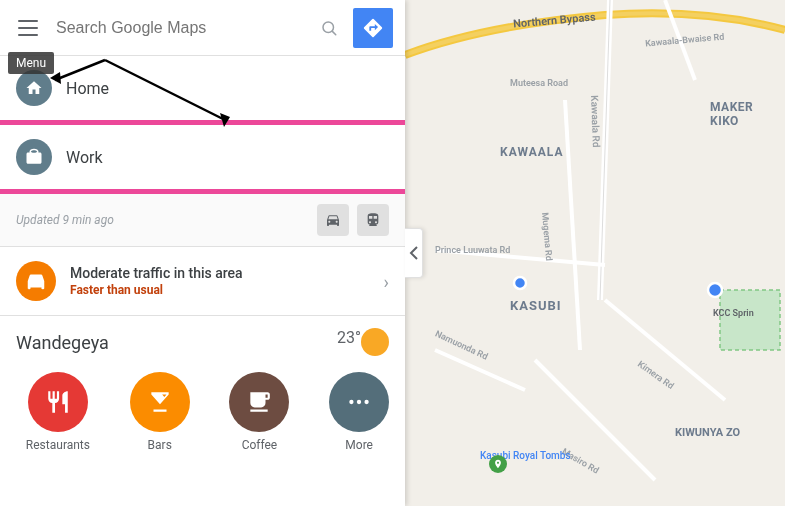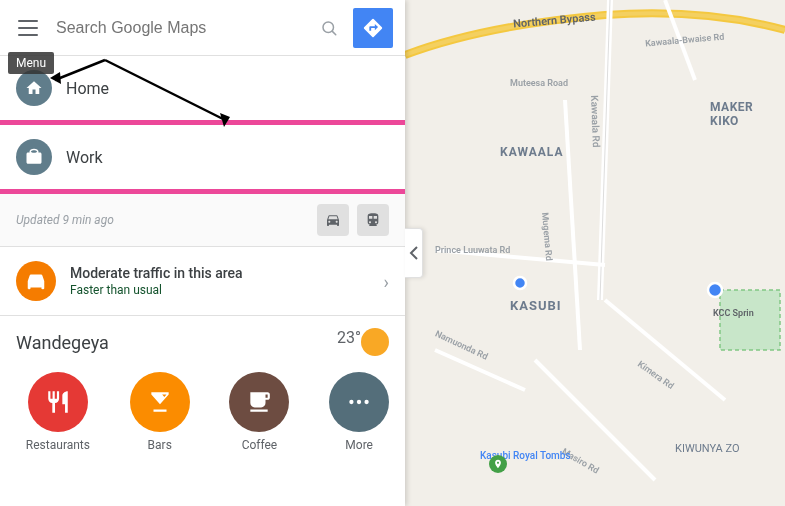--- a/index.html
+++ b/index.html
@@ -200,22 +200,23 @@
     }
 
     .traffic-title {
       font-size: 14px;
       color: #3c4043;
       font-weight: 500;
     }
 
     .traffic-subtitle {
       font-size: 12px;
-      color: #14532d;
+      color: #c2410c;
       margin-top: 2px;
+      font-weight: bold;
     }
 
     .chevron-right {
       color: #9aa0a6;
       font-size: 18px;
     }
 
     
     #location-header {
       display: flex;
@@ -471,21 +472,21 @@
     <rect x="315" y="290" width="60" height="60" stroke="#81c784" stroke-width="1.5" fill="#c8e6c9" stroke-dasharray="4,3"></rect>
 
     <circle cx="115" cy="283" r="6" fill="#4285f4" stroke="#fff" stroke-width="2.5"></circle>
     <circle cx="310" cy="290" r="7" fill="#4285f4" stroke="#fff" stroke-width="2.5"></circle>
   </svg>
 
   <span class="map-label" style="left:108px;top:14px;font-size:11px;color:#5f6368;font-weight:600;transform:rotate(-5deg);display:inline-block;">Northern Bypass</span>
   <span class="map-label" style="left:95px;top:145px;font-size:12px;color:#6d7b8d;font-weight:700;letter-spacing:1px;">KAWAALA</span>
   <span class="map-label" style="left:305px;top:100px;font-size:12px;color:#6d7b8d;font-weight:700;letter-spacing:0.5px;">MAKER<br>KIKO</span>
   <span class="map-label" style="left:105px;top:298px;font-size:13px;color:#6d7b8d;font-weight:700;letter-spacing:1px;">KASUBI</span>
-  <span class="map-label" style="left:270px;top:442px;font-size:11px;color:#6d7b8d;font-weight:400;">KIWUNYA ZO</span>
+  <span class="map-label" style="left:270px;top:426px;font-size:11px;color:#6d7b8d;font-weight:700;">KIWUNYA ZO</span>
   <span class="map-label" style="left:195px;top:95px;font-size:10px;color:#9aa0a6;transform:rotate(88deg);display:inline-block;transform-origin:0 0;">Kawaala Rd</span>
   <span class="map-label" style="left:105px;top:78px;font-size:9px;color:#9aa0a6;">Muteesa Road</span>
   <span class="map-label" style="left:145px;top:212px;font-size:9px;color:#9aa0a6;transform:rotate(85deg);display:inline-block;transform-origin:0 0;">Mugema Rd</span>
   <span class="map-label" style="left:30px;top:245px;font-size:9px;color:#9aa0a6;">Prince Luuwata Rd</span>
   <span class="map-label" style="left:230px;top:370px;font-size:9px;color:#9aa0a6;transform:rotate(35deg);display:inline-block;">Kimera Rd</span>
   <span class="map-label" style="left:155px;top:456px;font-size:9px;color:#9aa0a6;transform:rotate(30deg);display:inline-block;">Masiro Rd</span>
   <span class="map-label" style="left:28px;top:340px;font-size:9px;color:#9aa0a6;transform:rotate(25deg);display:inline-block;">Namuonda Rd</span>
   <span class="map-label" style="left:240px;top:35px;font-size:9px;color:#9aa0a6;transform:rotate(-5deg);display:inline-block;">Kawaala-Bwaise Rd</span>
   <span class="map-label" style="left:75px;top:450px;font-size:10px;color:#4285f4;font-weight:500;">Kasubi Royal Tombs</span>
 

